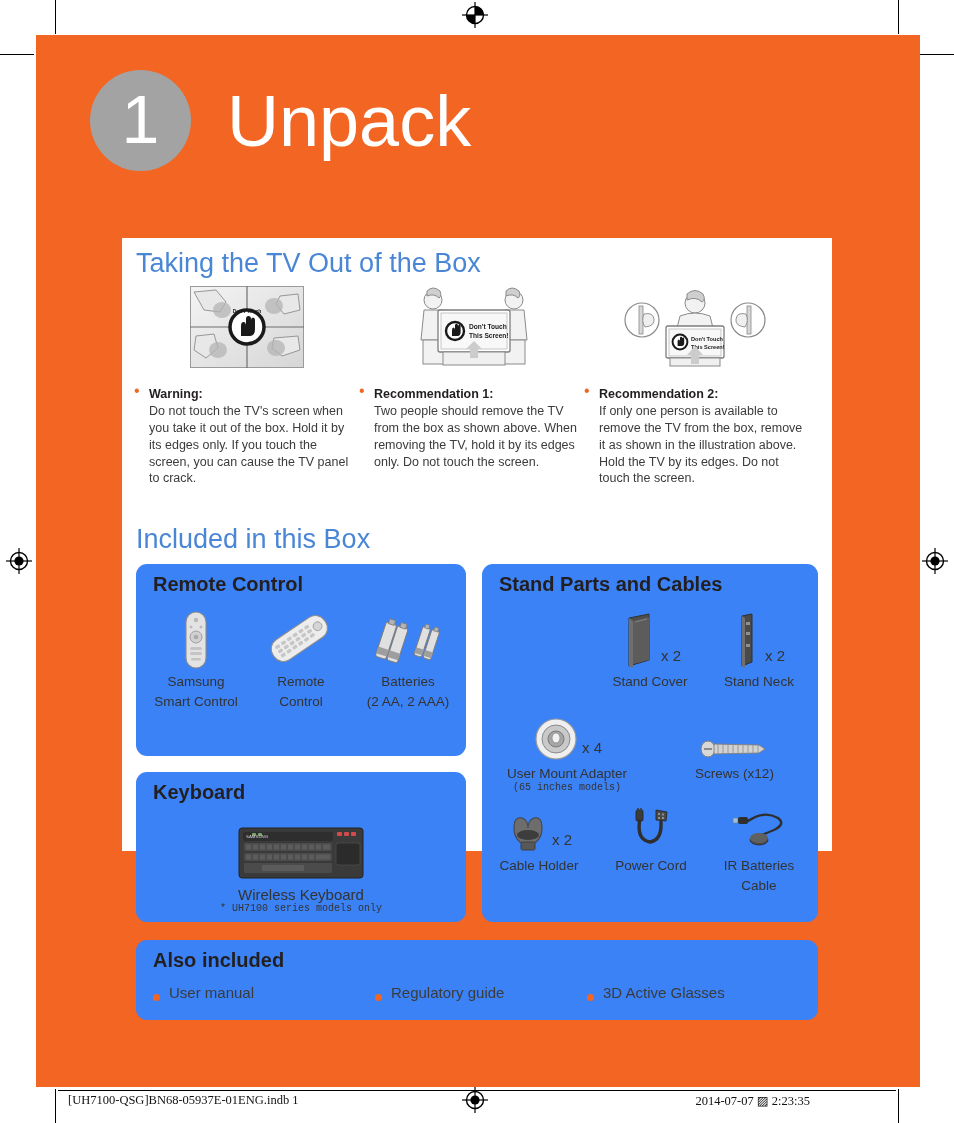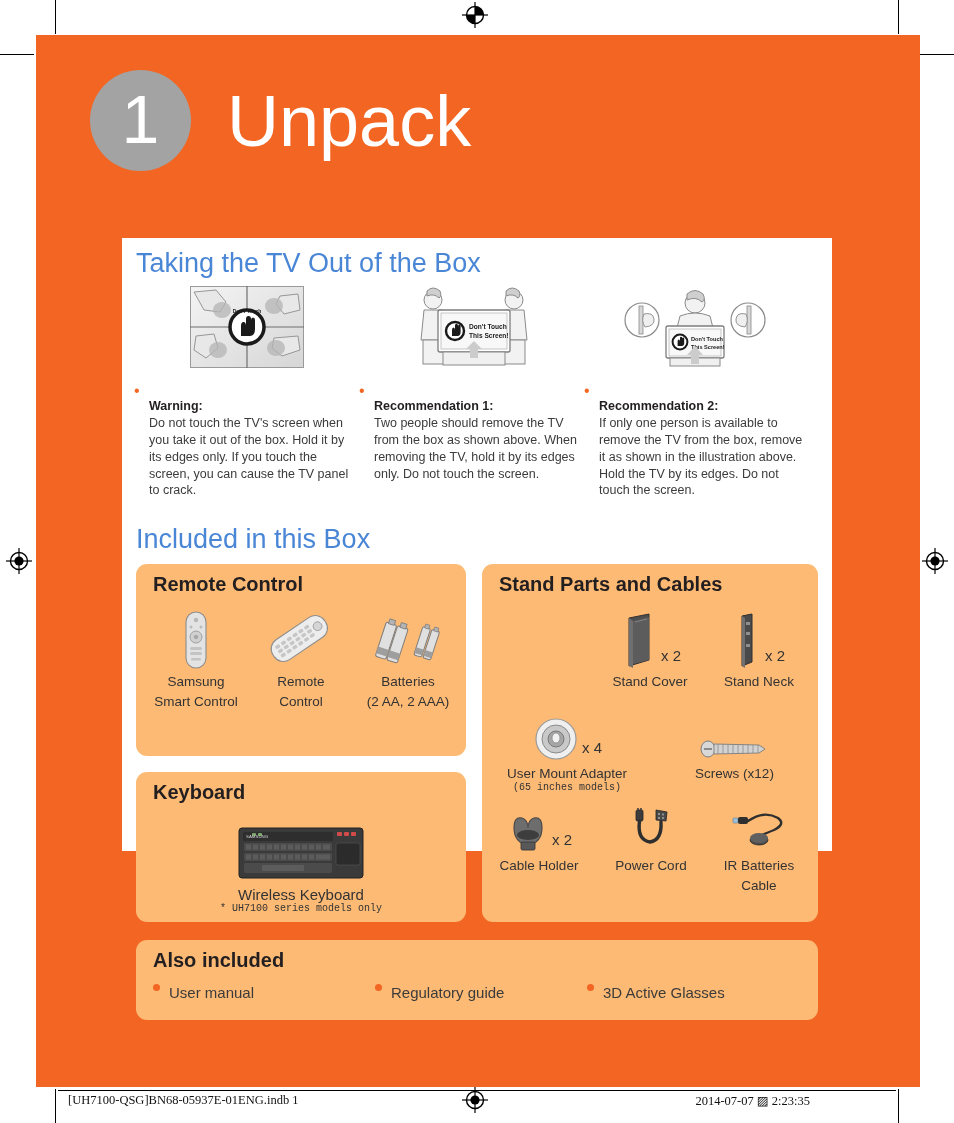--- a/index.html
+++ b/index.html
@@ -100,34 +100,34 @@
     color: #f26522;
     font-size: 16px;
     position: absolute;
     left: 2px; top: -3px;
     line-height: 1;
   }
   .note-heading {
     font-size: 12.5px;
     font-weight: bold;
     color: #231f20;
-    margin: 12px 0 0 17px;
+    margin: 0 0 0 17px;
     line-height: 1.35;
   }
   .note-body {
     font-size: 12.5px;
     color: #3b3b3b;
     margin: 0 0 0 17px;
     line-height: 1.35;
   }
 
   
   .gray-box {
     position: absolute;
-    background: #fdba74;
+    background: #3b82f6;
     border-radius: 11px;
   }
   .box-title {
     position: absolute;
     left: 17px; top: 9px;
     font-size: 20px;
     font-weight: bold;
     color: #231f20;
   }
 
@@ -166,21 +166,21 @@
   }
 
   
   .also-list {
     position: absolute;
     left: 17px; top: 44px;
     display: flex;
     width: 640px;
   }
   .also-item {
-    display: flex; align-items: flex-start;
+    display: flex; align-items: flex-end;
     font-size: 15px; color: #3b3b3b;
   }
   .also-item .dot {
     width: 7px; height: 7px; border-radius: 50%;
     background: #f26522;
     margin-right: 9px;
     flex: none;
   }
   #also-0 { width: 222px; }
   #also-1 { width: 212px; }

